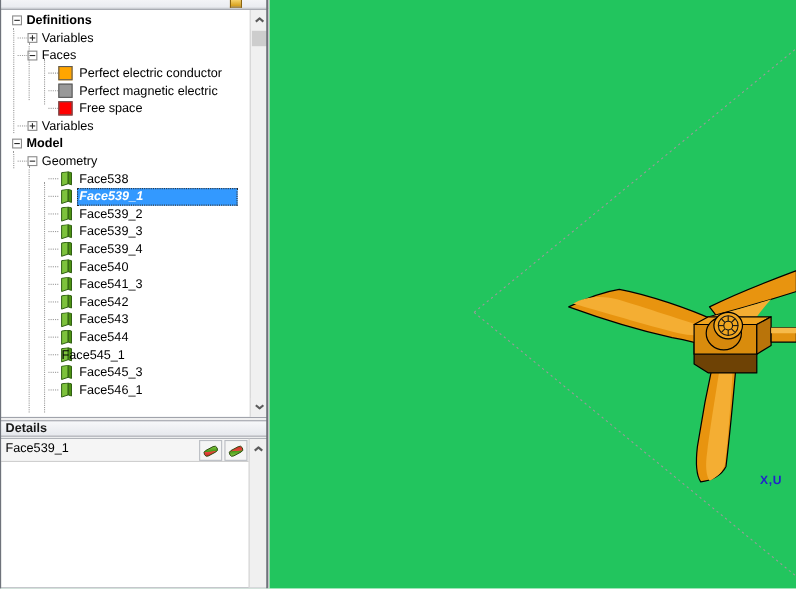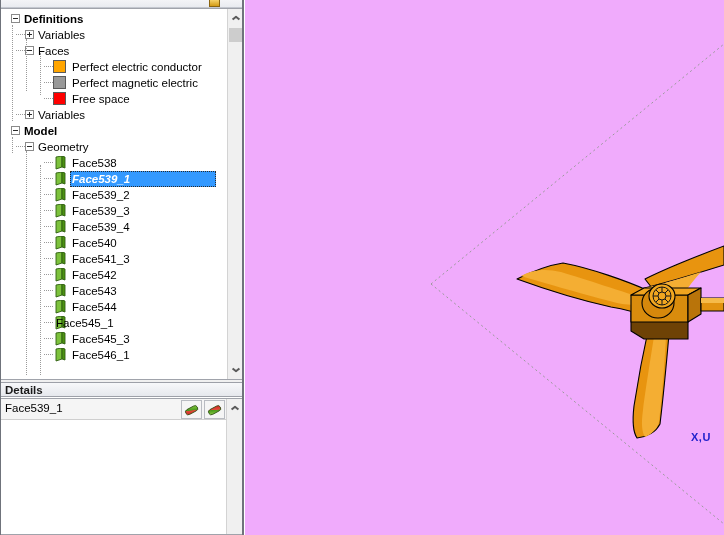--- a/index.html
+++ b/index.html
@@ -204,21 +204,21 @@
   }
   .dock-edge2 {
     position: absolute; left: 0px; top: 0; width: 1px; height: 535px;
     background: #6f737b;
   }
 
   
   .viewport {
     position: absolute; left: 245px; top: 0;
     width: 479px; height: 535px;
-    background: #f0abfc;
+    background: #22c55e;
     overflow: hidden;
   }
   .axis-label {
     position: absolute;
     color: #2222cc; font-size: 11px; font-weight: bold;
     letter-spacing: .5px;
   }
 </style>
 </head>
 <body>

